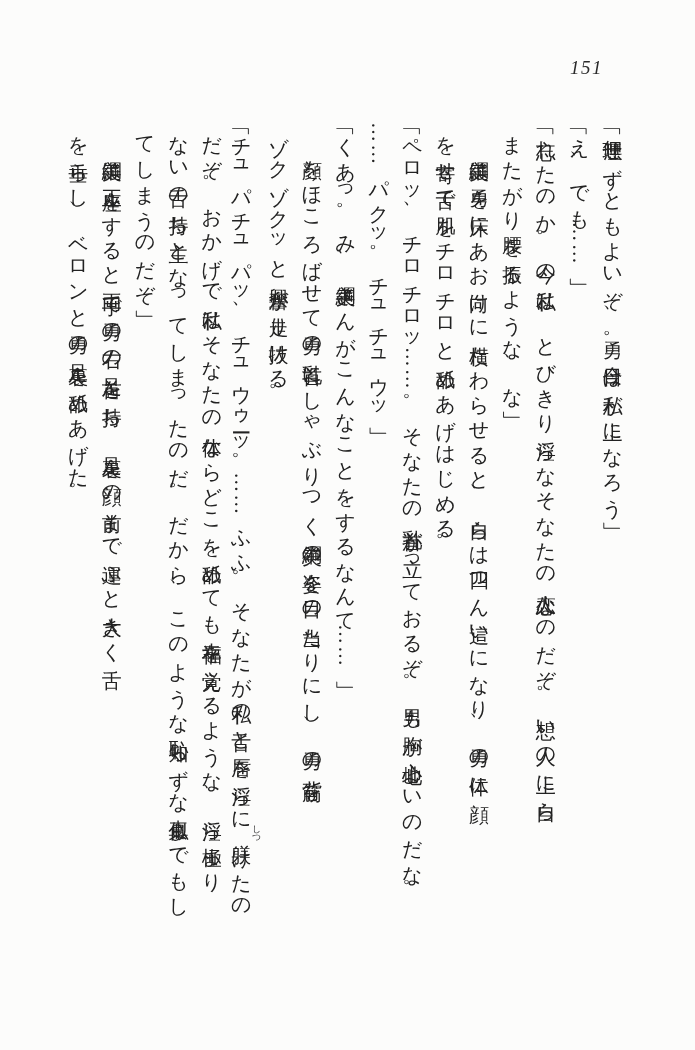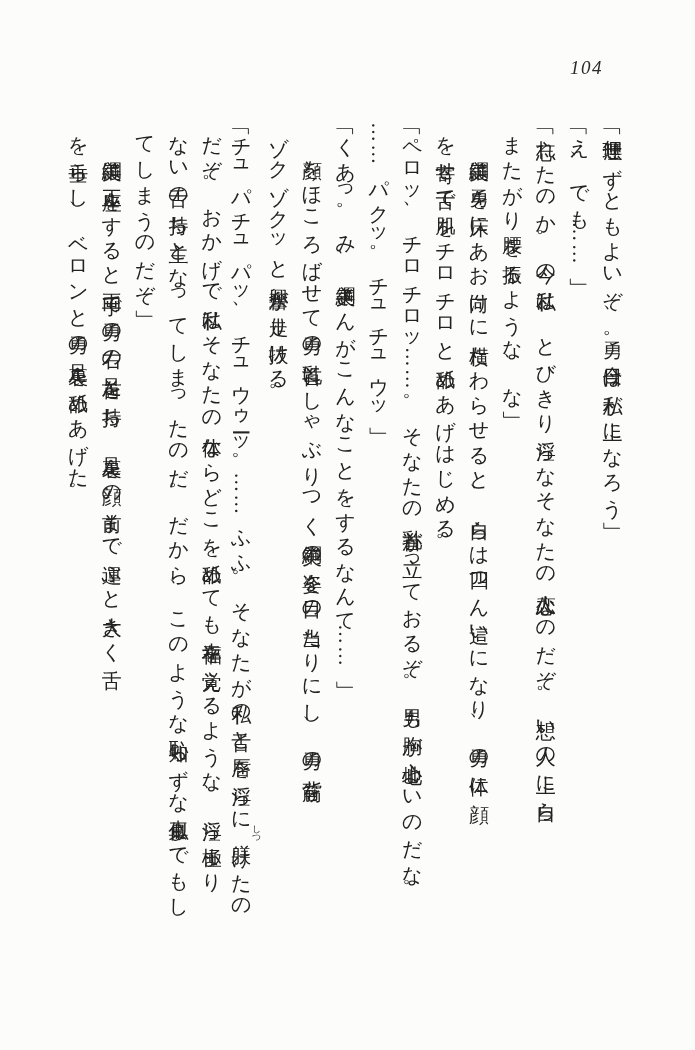--- a/index.html
+++ b/index.html
@@ -50,21 +50,21 @@
   ruby rt {
     font-size: 9px;
     letter-spacing: 0;
     color: #333;
   }
 </style>
 </head>
 <body>
 
 <div class="page">
-  <div class="page-number">104</div>
+  <div class="page-number">151</div>
 
   <div class="text-block">
       <div class="col">「無理せずともよいぞ、勇。今日は私が上になろう」</div>
       <div class="col">「え、でも……」</div>
       <div class="col">「忘れたのか。今の私は、とびきり淫らなそなたの恋人なのだぞ。想い人の上に自ら</div>
       <div class="col">またがり腰を振るような、な」</div>
       <div class="col indent">美綱は勇を床にあお向けに横たわらせると、自らは四つん這いになり、勇の体に顔</div>
       <div class="col">を寄せ舌で肌をチロチロと舐めあげはじめる。</div>
       <div class="col">「ペロッ、チロチロッ……。そなたの乳首が立っておるぞ。男も胸が心地よいのだな。</div>
       <div class="col">……パクッ。チュチュウッ」</div>

